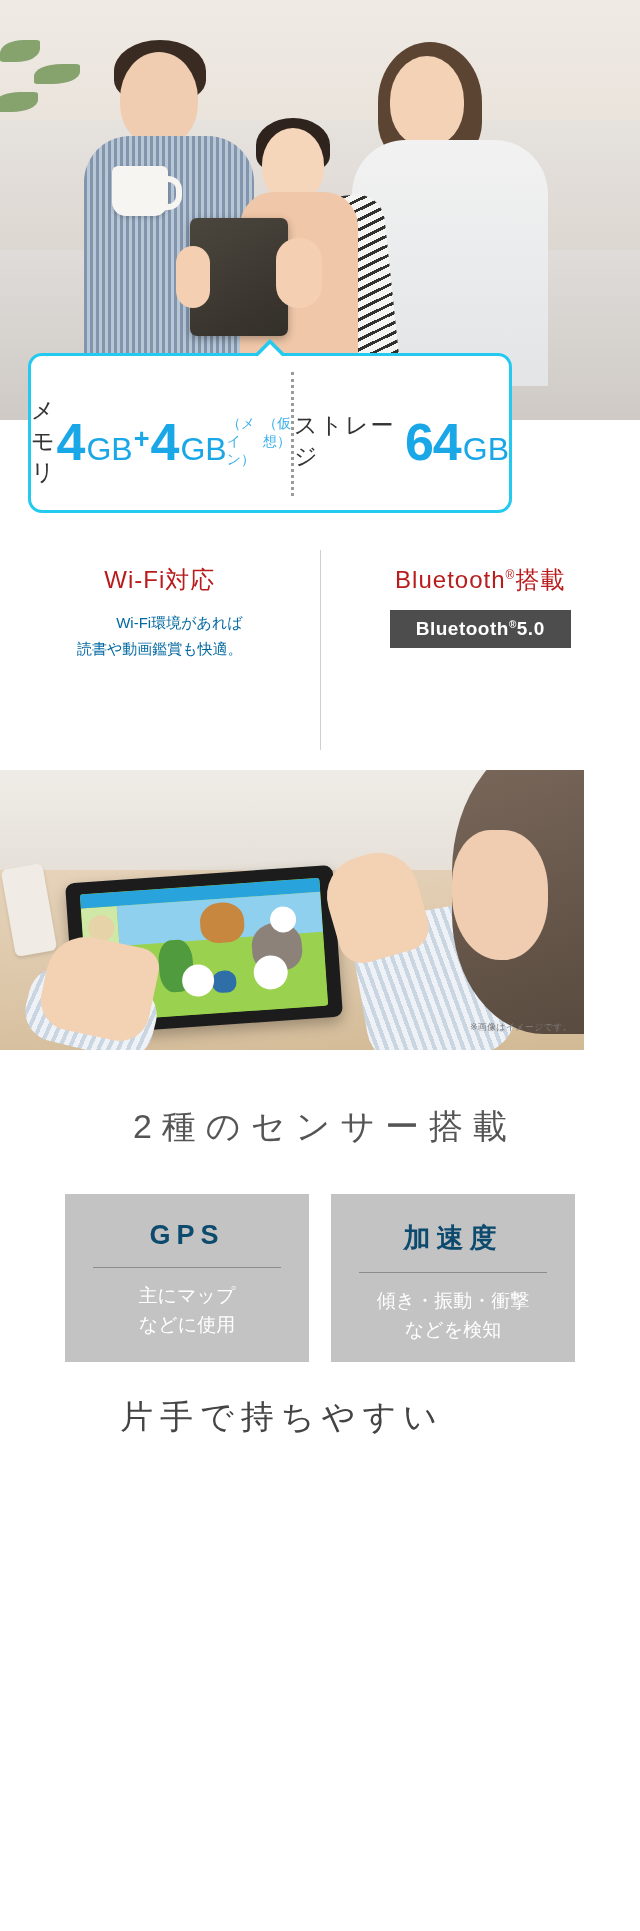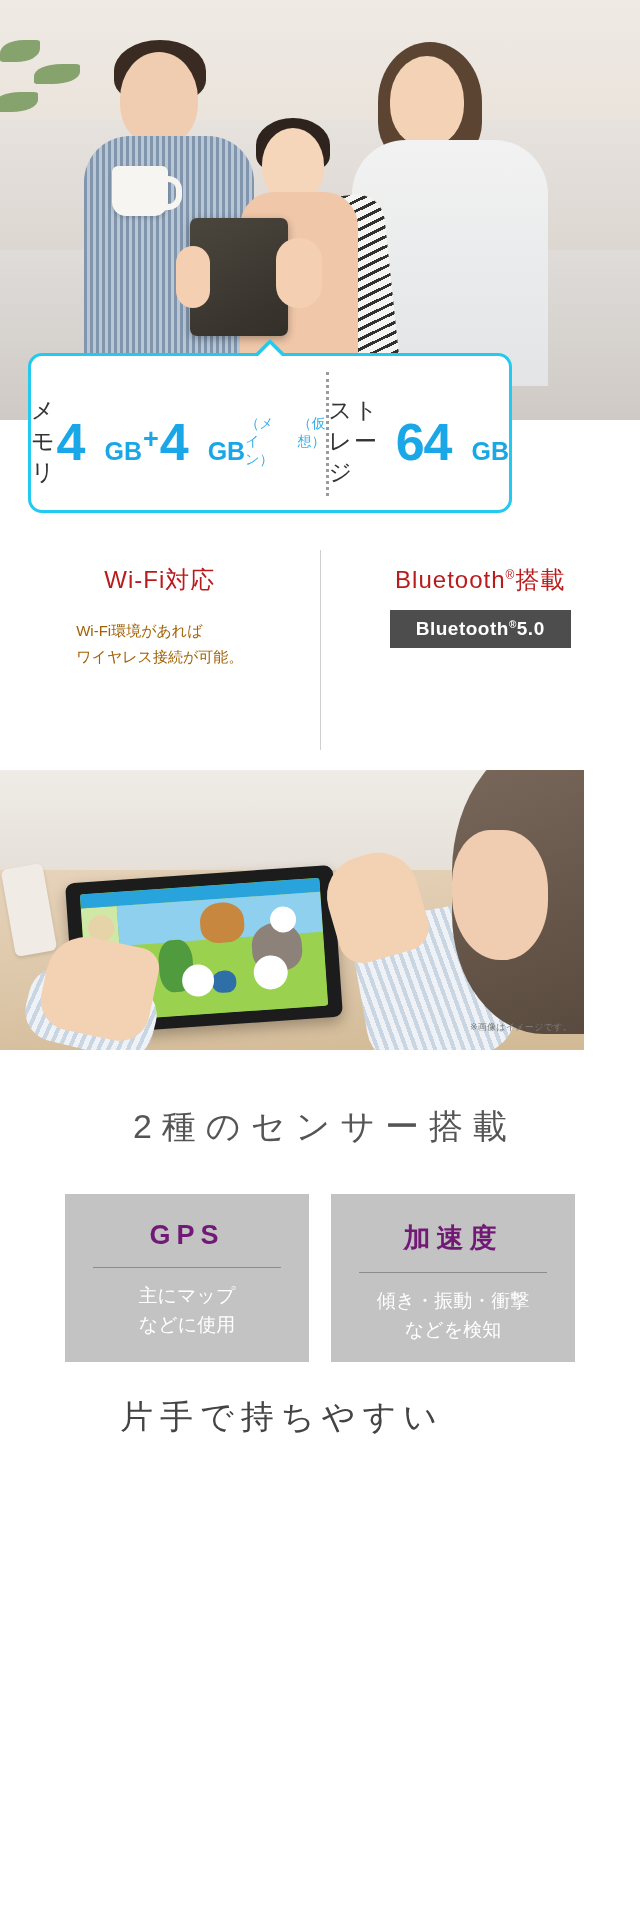--- a/index.html
+++ b/index.html
@@ -72,38 +72,38 @@
     width:0; height:0; border-left:14px solid transparent; border-right:14px solid transparent;
     border-bottom:14px solid #fff;
   }
   .spec-col { flex:1; display:flex; flex-direction:row; align-items:center;
     justify-content:flex-start; padding-top:16px; position:relative; }
   .spec-divider { width:0; border-left:3px dotted #9b9b9b; margin:16px 0 14px; }
   .spec-title { font-size:23px; color:#333; letter-spacing:2px; font-weight:400; }
   .spec-val { display:flex; align-items:baseline; justify-content:center;
     color:#1aa7e8; margin-top:2px; }
   .num { font-size:52px; font-weight:700; line-height:1; letter-spacing:-1px; }
-  .unit { font-size:25px; font-weight:700; margin-left:20px; letter-spacing:0px; }
+  .unit { font-size:32px; font-weight:400; margin-left:2px; letter-spacing:0px; }
   .plus { font-size:27px; font-weight:700; margin:0 1px; align-self:flex-start;
     position:relative; top:8px; }
   .spec-sub-row { display:flex; justify-content:center; width:100%; margin-top:1px; }
   .spec-sub { font-size:14px; color:#36aeea; }
-  .sub-a { margin-right:24px; }
+  .sub-a { margin-right:8px; }
 
   
   .connsec { position:absolute; left:0; top:540px; width:640px; height:250px; display:flex; }
   .conn-col { flex:1; display:flex; flex-direction:column; align-items:center; }
   .conn-sep { width:1px; background:#cfcfcf; margin:10px 0 40px; }
   .conn-h { font-size:24px; color:#b91c1c; letter-spacing:1px; margin-top:24px; font-weight:400; }
   .conn-h sup { font-size:12px; vertical-align:super; }
   .badge { margin-top:14px; background:#4d4d4d; color:#fff; font-size:19px;
     padding:8px 26px; letter-spacing:.5px; font-weight:600; white-space:nowrap; }
   .badge sup { font-size:10px; vertical-align:super; }
-  .conn-desc { margin-top:22px; font-size:15px; line-height:1.7; color:#a16207;
-    text-align:left; }
+  .conn-desc { margin-top:14px; font-size:15px; line-height:1.7; color:#0369a1;
+    text-align:right; }
   .conn-desc sup { font-size:9px; vertical-align:super; }
 
   
   .photo2 { position:absolute; left:0; top:770px; width:584px; height:280px;
     overflow:hidden; background:#e8ded2; }
   .p2-wall { position:absolute; left:0; top:0; width:640px; height:118px;
     background:linear-gradient(180deg,#efece7,#e4ded6); }
   .p2-desk { position:absolute; left:0; top:100px; width:640px; height:180px;
     background:linear-gradient(175deg,#e6d3ba 0%,#dcc6a8 55%,#d2b994 100%); }
   .p2-remote { position:absolute; left:8px; top:96px; width:42px; height:88px;
@@ -139,21 +139,21 @@
   .p2-note { position:absolute; right:12px; bottom:16px; font-size:9px; color:#7b7b7b;
     letter-spacing:.3px; }
 
   
   .sensec { position:absolute; left:0; top:1060px; width:640px; }
   .sensor-h { text-align:center; font-size:34px; color:#555; letter-spacing:10px;
     font-weight:400; padding:44px 0 0 10px; }
   .sensor-cards { display:flex; justify-content:center; gap:22px; margin-top:44px; }
   .sensor-card { width:244px; height:168px; background:#c3c3c3;
     display:flex; flex-direction:column; align-items:center; padding-top:26px; }
-  .sensor-card .t { font-size:27px; color:#701a75; letter-spacing:6px; font-weight:600;text-align:right; }
+  .sensor-card .t { font-size:27px; color:#0c4a6e; letter-spacing:6px; font-weight:600;text-align:right; }
   .sensor-card .rule { width:188px; height:1px; background:#8c8c8c; margin:16px 0 14px; }
   .sensor-card .d { font-size:19px; color:#fff; line-height:1.5; text-align:center; }
 
   
   .botsec { position:absolute; left:0; top:1395px; width:564px; text-align:center; }
   .bot-h { font-size:33px; color:#444; letter-spacing:7px; font-weight:400; }
   .bot-p { margin-top:20px; font-size:17px; line-height:1.85; color:#3b3b3b; }
 </style>
 </head>
 <body>
@@ -218,21 +218,21 @@
       <span class="unit">GB</span>
     </div>
   </div>
 </div>
 
 <div class="connsec">
   <div class="conn-col">
     <div class="conn-h">Wi-Fi対応</div>
     <div class="conn-desc">
       <span>Wi-Fi環境があれば</span><br>
-      <span>ワイヤレス接続が可能。</span>
+      <span>読書や動画鑑賞も快適。</span>
     </div>
   </div>
 
   <div class="conn-sep"></div>
 
   <div class="conn-col">
     <div class="conn-h"><span>Bluetooth</span><sup>®</sup><span>搭載</span></div>
     <div class="badge"><span>Bluetooth</span><sup>®</sup><span>5.0</span></div>
   </div>
 </div>

